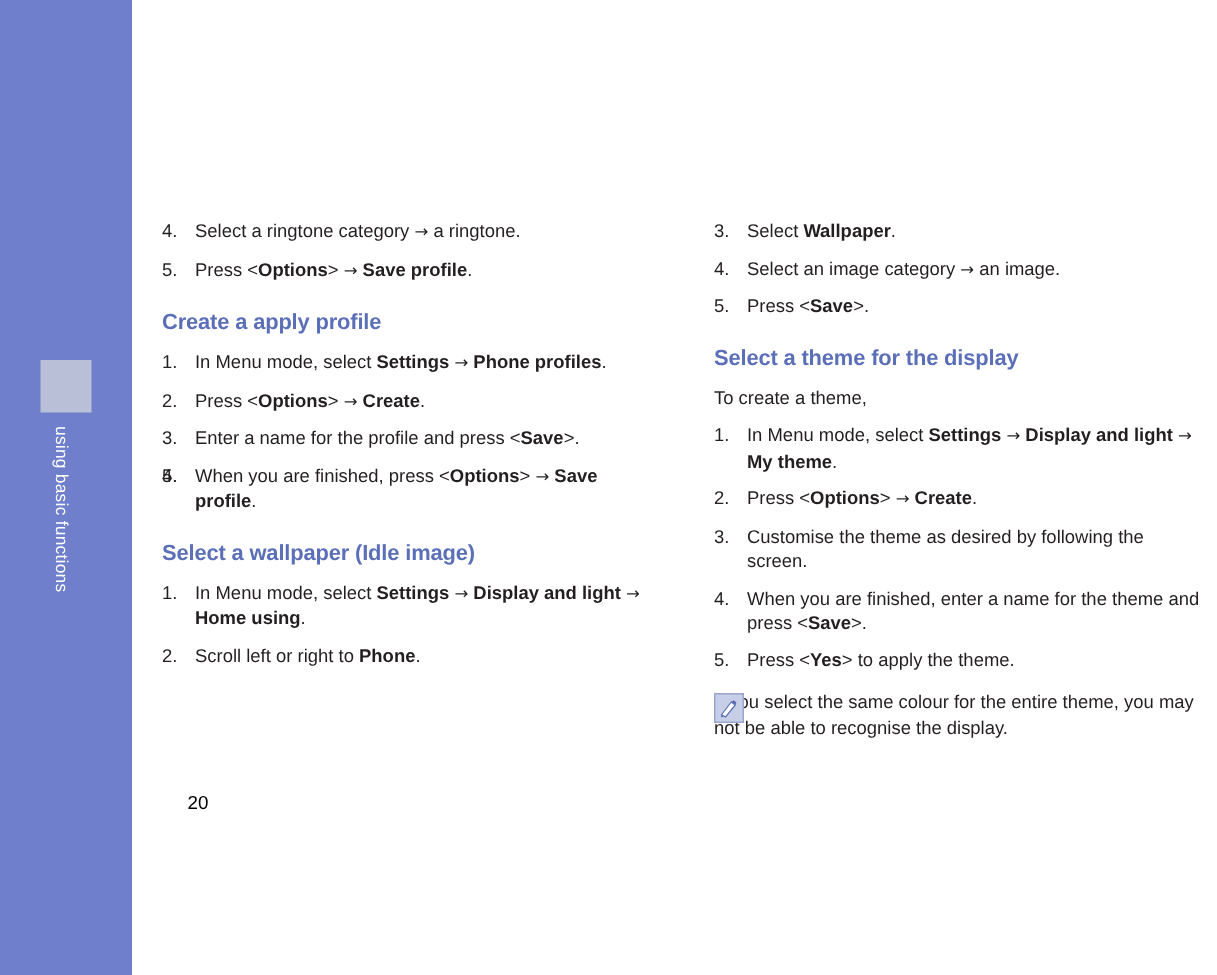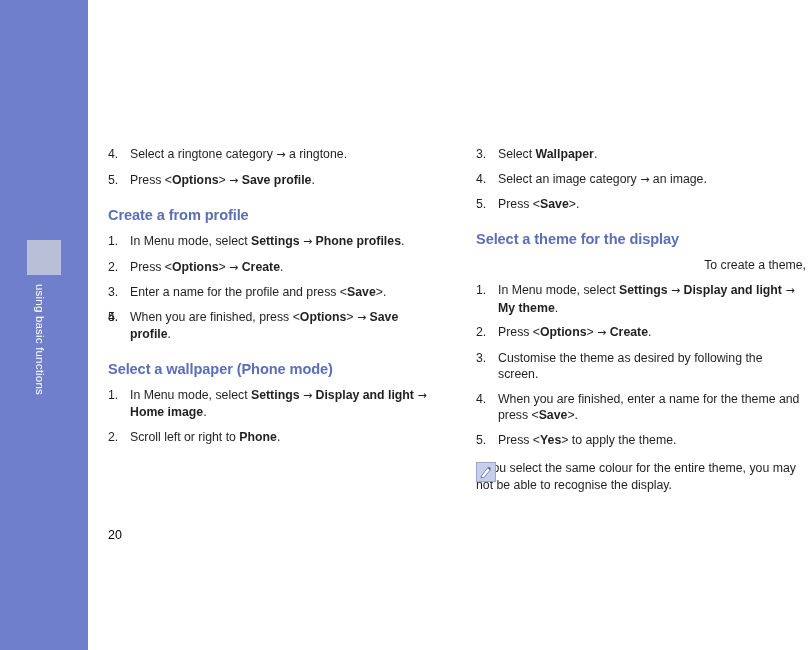--- a/index.html
+++ b/index.html
@@ -44,21 +44,21 @@
     transform: rotate(90deg);
     transform-origin: 0 0;
     font-size: 11.5px;
     color: #ffffff;
     letter-spacing: 0.2px;
     white-space: nowrap;
   }
   
   .page-number {
     position: absolute;
-    left: 108px;
+    left: 125px;
     top: 528px;
     font-size: 12.5px;
     color: #000000;
   }
   
   .col {
     position: absolute;
     top: 146px;
     font-size: 12.3px;
     color: #231f20;
@@ -94,21 +94,20 @@
     width: 18px;
     text-align: left;
   }
   p.plain {
     margin: 0 0 8px 0;
     line-height: 16.5px;
   }
   p.lead {
     margin: 0 0 9px 0;
     line-height: 16.5px;
-    text-align: right;
   }
   b { font-weight: bold; }
   .arrow { font-family: "DejaVu Sans", sans-serif; font-size: 11px; }
 
   
   .note {
     position: relative;
     margin-top: 12px;
     line-height: 16.5px;
   }
@@ -144,43 +143,43 @@
     <ol class="steps">
       <li>
         <span class="num">4.</span><span>Select a ringtone category <span class="arrow">→</span> a ringtone.</span>
       </li>
       <li>
         <span class="num">5.</span><span>Press &lt;<b>Options</b>&gt; <span class="arrow">→</span> <b>Save profile</b>.</span>
       </li>
     </ol>
 
 
-    <h2 class="section">Create a from profile</h2>
+    <h2 class="section">Create a apply profile</h2>
     <ol class="steps">
       <li>
         <span class="num">1.</span><span>In Menu mode, select <b>Settings</b> <span class="arrow">→</span> <b>Phone profiles</b>.</span>
       </li>
       <li>
         <span class="num">2.</span><span>Press &lt;<b>Options</b>&gt; <span class="arrow">→</span> <b>Create</b>.</span>
       </li>
       <li>
         <span class="num">3.</span><span>Enter a name for the profile and press &lt;<b>Save</b>&gt;.</span>
       </li>
       <li>
         <span class="num">4.</span>
       </li>
       <li>
         <span class="num">5.</span><span>When you are finished, press &lt;<b>Options</b>&gt; <span class="arrow">→</span> <b>Save profile</b>.</span>
       </li>
     </ol>
 
-    <h2 class="section">Select a wallpaper (Phone mode)</h2>
-    <ol class="steps">
-      <li>
-        <span class="num">1.</span><span>In Menu mode, select <b>Settings</b> <span class="arrow">→</span> <b>Display and light</b> <span class="arrow">→</span> <b>Home image</b>.</span>
+    <h2 class="section">Select a wallpaper (Idle image)</h2>
+    <ol class="steps">
+      <li>
+        <span class="num">1.</span><span>In Menu mode, select <b>Settings</b> <span class="arrow">→</span> <b>Display and light</b> <span class="arrow">→</span> <b>Home using</b>.</span>
       </li>
       <li>
         <span class="num">2.</span><span>Scroll left or right to <b>Phone</b>.</span>
       </li>
     </ol>
 
   </div>
 
   <div class="col col-right">
 

